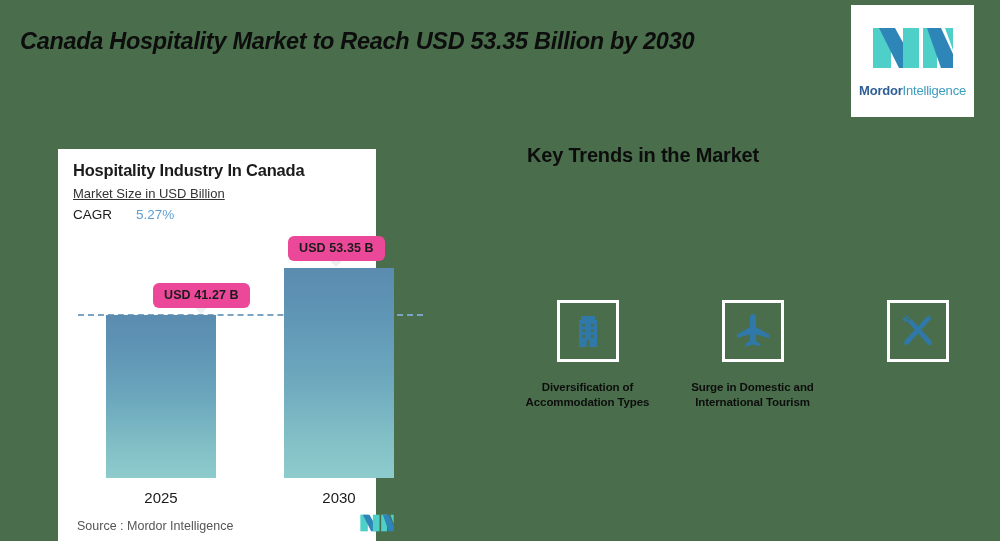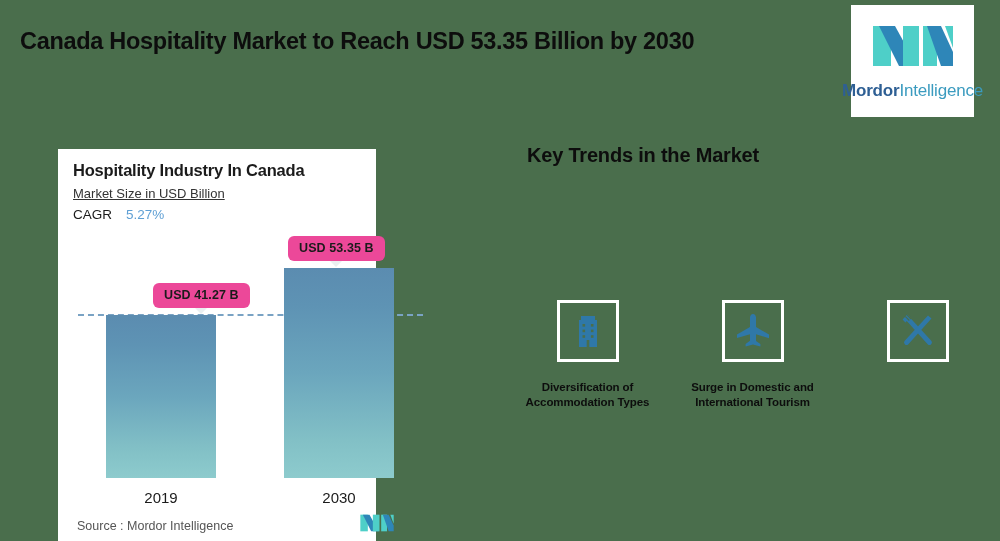--- a/index.html
+++ b/index.html
@@ -25,20 +25,21 @@
   .header-title {
     position: absolute;
     left: 20px;
     top: 26px;
     width: 800px;
     font-size: 23.5px;
     font-weight: bold;
     line-height: 31px;
     color: #0d0d0d;
     letter-spacing: -0.3px;
+    font-style: italic;
   }
   .header-title .line2 { display: block; }
 
   
   .brand-card {
     position: absolute;
     left: 851px;
     top: 5px;
     width: 123px;
     height: 112px;
@@ -48,21 +49,21 @@
     align-items: center;
     justify-content: center;
   }
   .brand-mark {
     width: 84px;
     height: 48px;
     display: block;
   }
   .brand-wordmark {
     margin-top: 11px;
-    font-size: 17px;
+    font-size: 13px;
     white-space: nowrap;
     letter-spacing: -0.2px;
   }
   .brand-wordmark .w1 { color: #2e5f94; font-weight: bold; }
   .brand-wordmark .w2 { color: #3b9bbf; font-weight: normal; }
 
   
   .chart-card {
     position: absolute;
     left: 58px;
@@ -90,21 +91,21 @@
   }
   .chart-cagr {
     position: absolute;
     left: 15px;
     top: 58px;
     font-size: 13.5px;
     color: #1b1b1b;
   }
   .chart-cagr .cagr-value {
     color: #5e9fd4;
-    margin-left: 14px;
+    margin-left: 24px;
   }
 
   .plot {
     position: absolute;
     left: 0;
     top: 0;
     width: 379px;
     height: 392px;
   }
 
@@ -252,21 +253,21 @@
 
   <div class="plot">
     <div class="dash-line"></div>
 
     <div class="bar bar-2025"></div>
     <div class="bar bar-2030"></div>
 
     <div class="pill pill-2025">USD 41.27 B</div>
     <div class="pill pill-2030">USD 53.35 B</div>
 
-    <div class="x-label x-2025">2019</div>
+    <div class="x-label x-2025">2025</div>
     <div class="x-label x-2030">2030</div>
   </div>
 
   <div class="source">Source :  Mordor Intelligence</div>
   <svg class="source-mark" viewBox="0 0 84 48">
     <polygon points="2,4 20,4 20,44 2,44" fill="#4ecfc8"></polygon>
     <polygon points="8,4 24,4 46,44 28,44" fill="#2e86b8"></polygon>
     <polygon points="32,4 48,4 48,44 32,44" fill="#4ecfc8"></polygon>
     <polygon points="52,4 66,4 66,44 52,44" fill="#4ecfc8"></polygon>
     <polygon points="56,4 70,4 82,30 82,44 70,44" fill="#2e86b8"></polygon>

